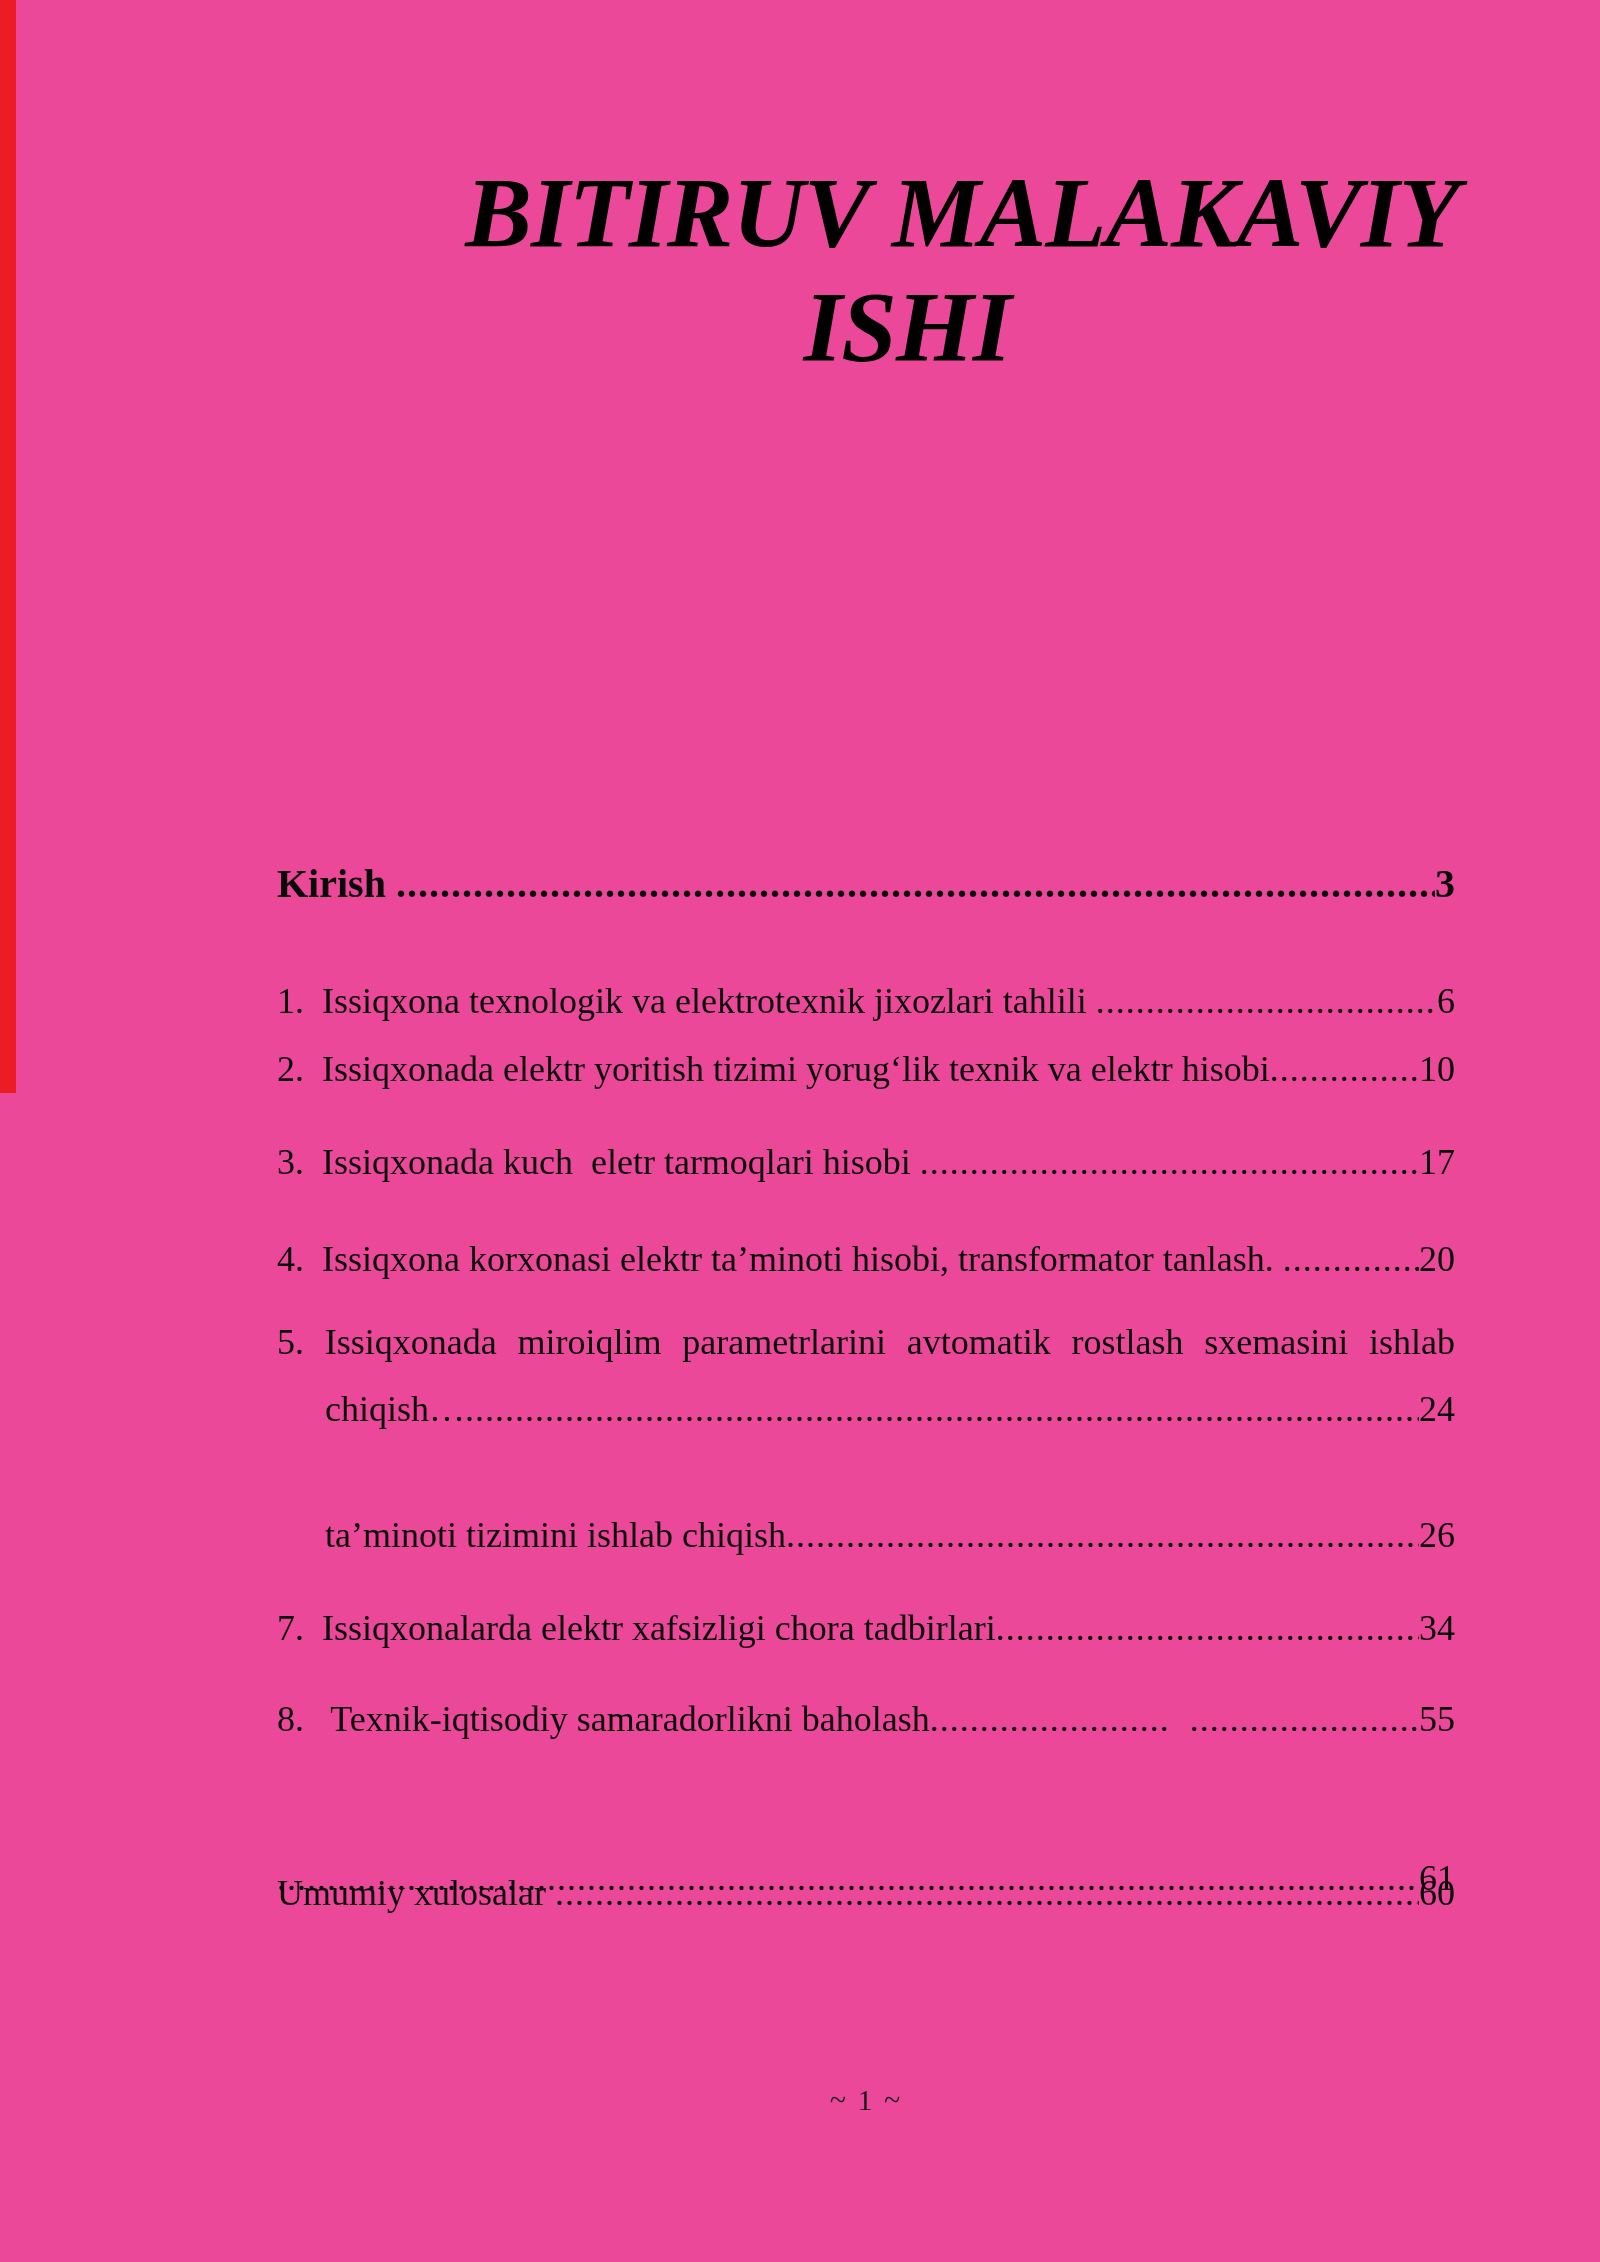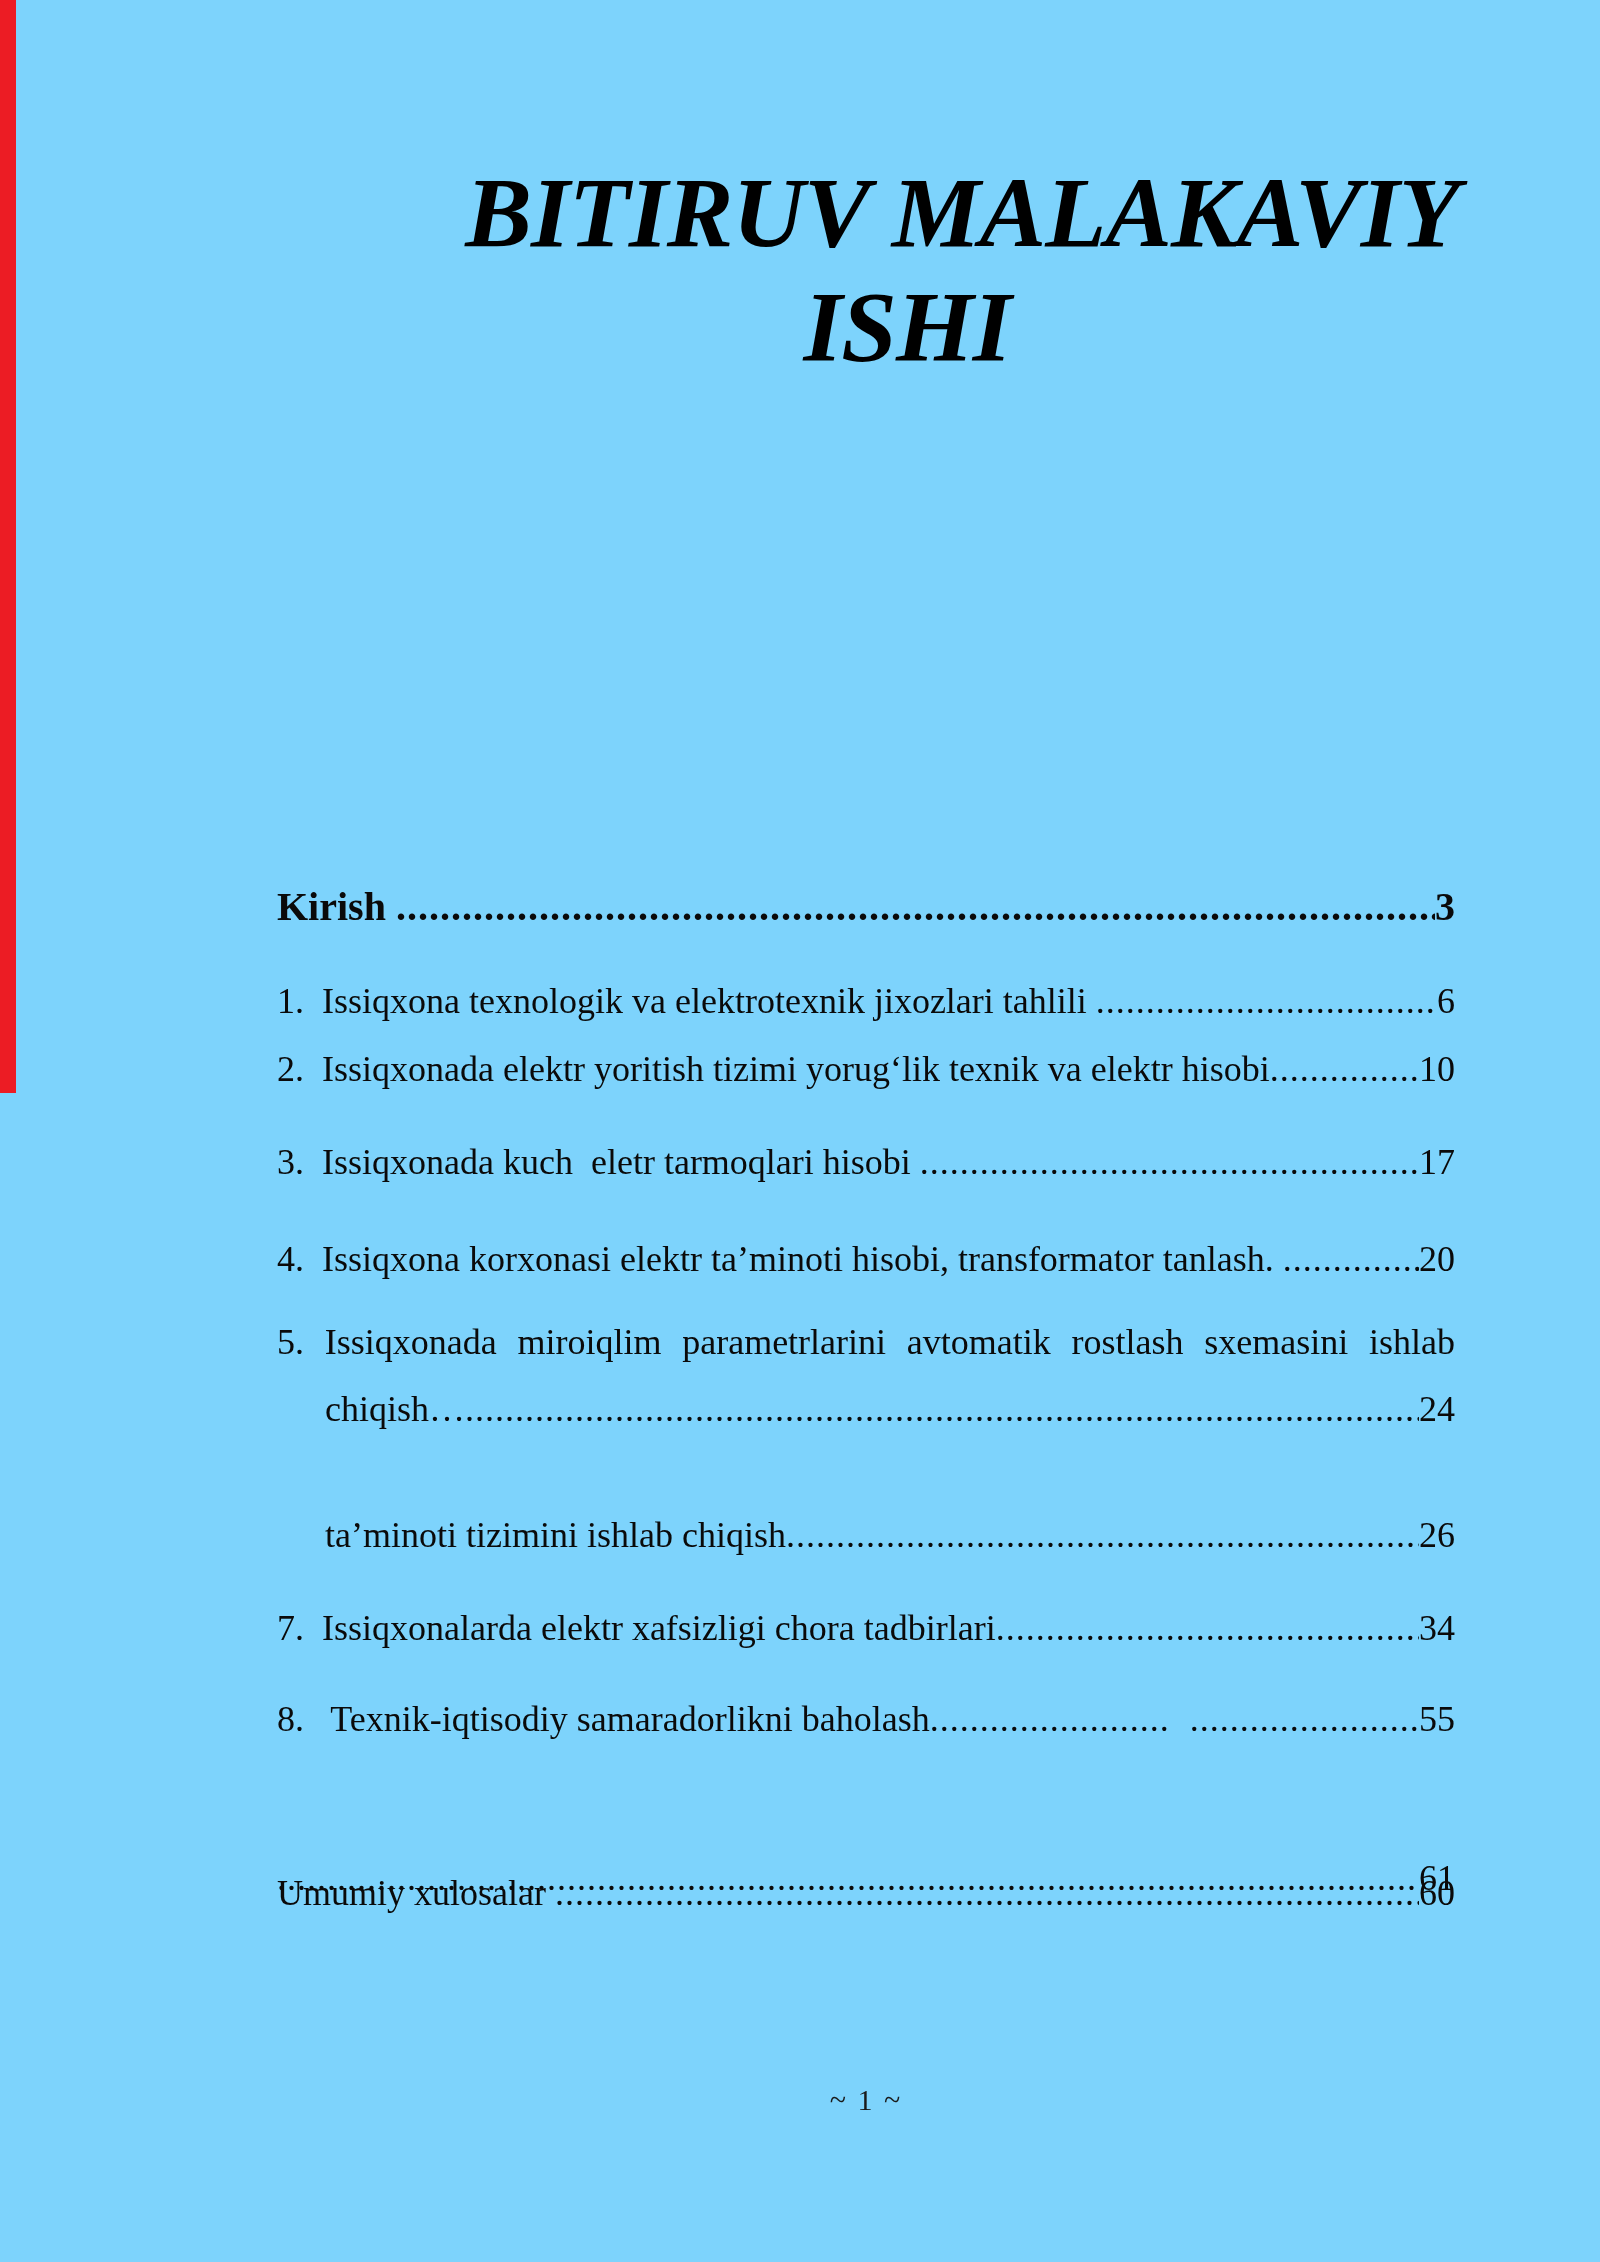--- a/index.html
+++ b/index.html
@@ -1,21 +1,21 @@
 <!DOCTYPE html>
 <html><head>
 <meta charset="utf-8">
 <style>
   html,body{margin:0;padding:0;background:#ffffff;}
   *{box-sizing:border-box;}
   .page{
     position:relative;
     width:1600px;
     height:2262px;
-    background:#7dd3fc;
+    background:#ec4899;
     overflow:hidden;
     font-family:"Liberation Serif", serif;
     color:#0a0a0a;
   }
   .redbar{
     position:absolute;
     left:0; top:0;
     width:16px; height:1093px;
     background:#ec1c24;
   }
@@ -69,21 +69,21 @@
 
 <div class="page">
 
   <div class="redbar" style="background: rgb(236, 28, 36);"></div>
 
   <div class="title">
     <div class="l1">BITIRUV MALAKAVIY</div>
     <div class="l2">ISHI</div>
   </div>
 
-  <div class="toc-row bold" style="top:885px">
+  <div class="toc-row bold" style="top:862px">
     <span class="t">Kirish </span>
     <span class="d">....................................................................................................................................................</span>
     <span class="p">3</span>
   </div>
 
   <div class="toc-row" style="top:979px">
     <span class="t">1.  Issiqxona texnologik va elektrotexnik jixozlari tahlili </span>
     <span class="d">....................................................................................................................................................</span>
     <span class="p">6</span>
   </div>

